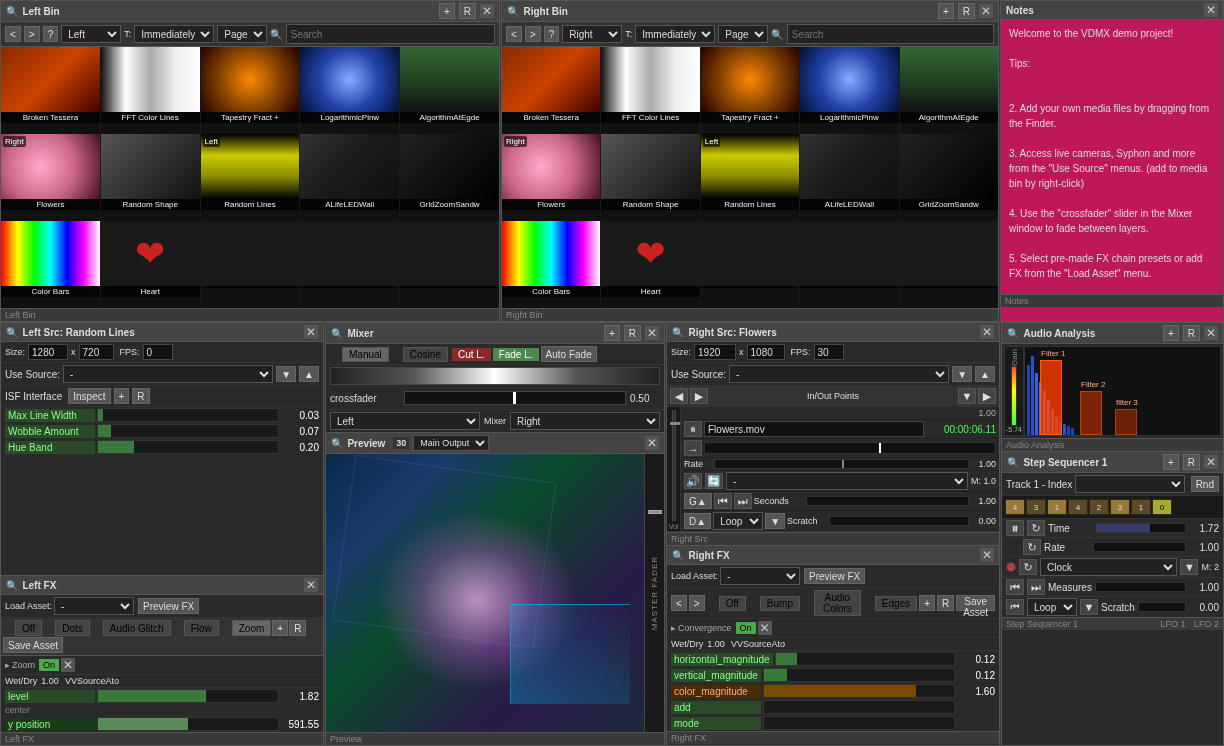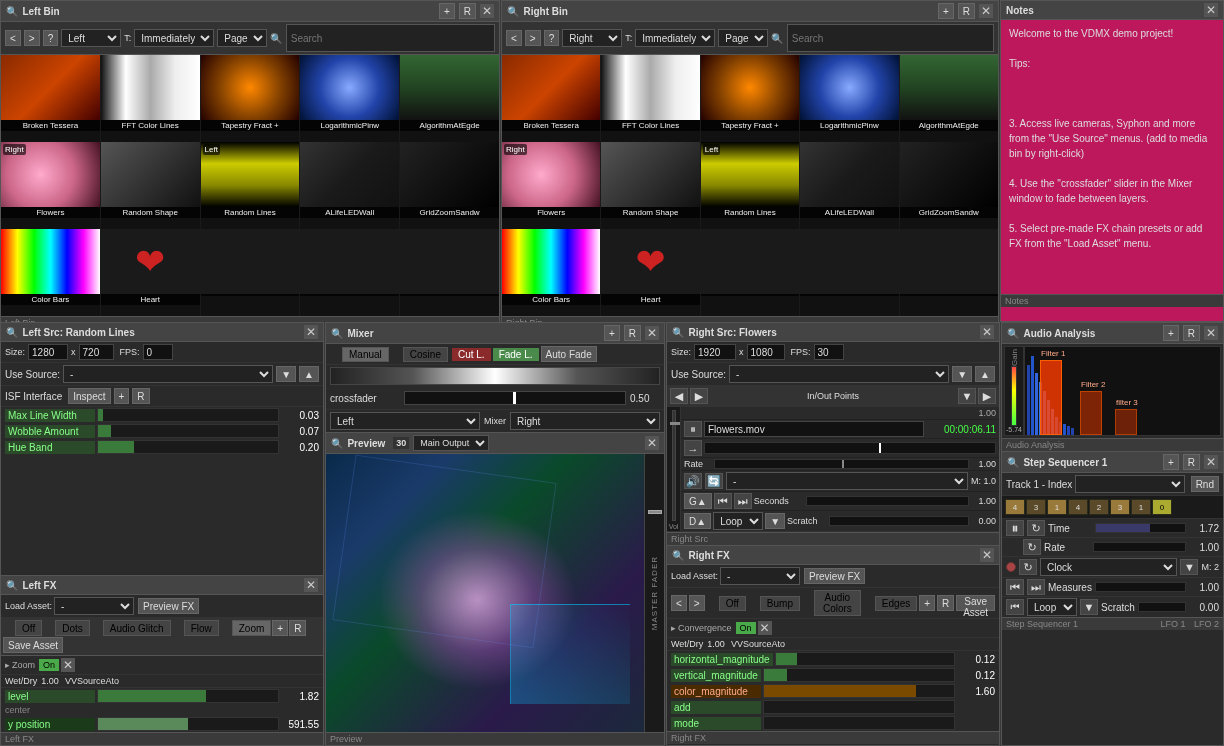--- a/index.html
+++ b/index.html
@@ -52,21 +52,21 @@
       font-size: 10px;
       height: 16px;
       padding: 0 4px;
       cursor: pointer;
     }
     .search-bar {
       background: #222;
       border: 1px solid #555;
       color: #ddd;
       font-size: 10px;
-      height: 28px;
+      height: 20px;
       flex: 1;
       padding: 0 4px;
     }
     .cut-btn {
       background: #8a2a2a;
       color: #fff;
       font-size: 10px;
       padding: 1px 6px;
       border: none;
       cursor: pointer;
@@ -514,20 +514,21 @@
         <span>Notes</span>
         <span class="spacer"></span>
         <button class="close-btn">✕</button>
       </div>
       <div class="notes-content">
         <p>Welcome to the VDMX demo project!</p>
         <br>
         <p>Tips:</p>
         <br>
         <br>
+        <p>2. Add your own media files by dragging from the Finder.</p>
         <br>
         <p>3. Access live cameras, Syphon and more from the "Use Source" menus. (add to media bin by right-click)</p>
         <br>
         <p>4. Use the "crossfader" slider in the Mixer window to fade between layers.</p>
         <br>
         <p>5. Select pre-made FX chain presets or add FX from the "Load Asset" menu.</p>
         <br>
         
       </div>
       <div class="bottom-status">Notes</div>

